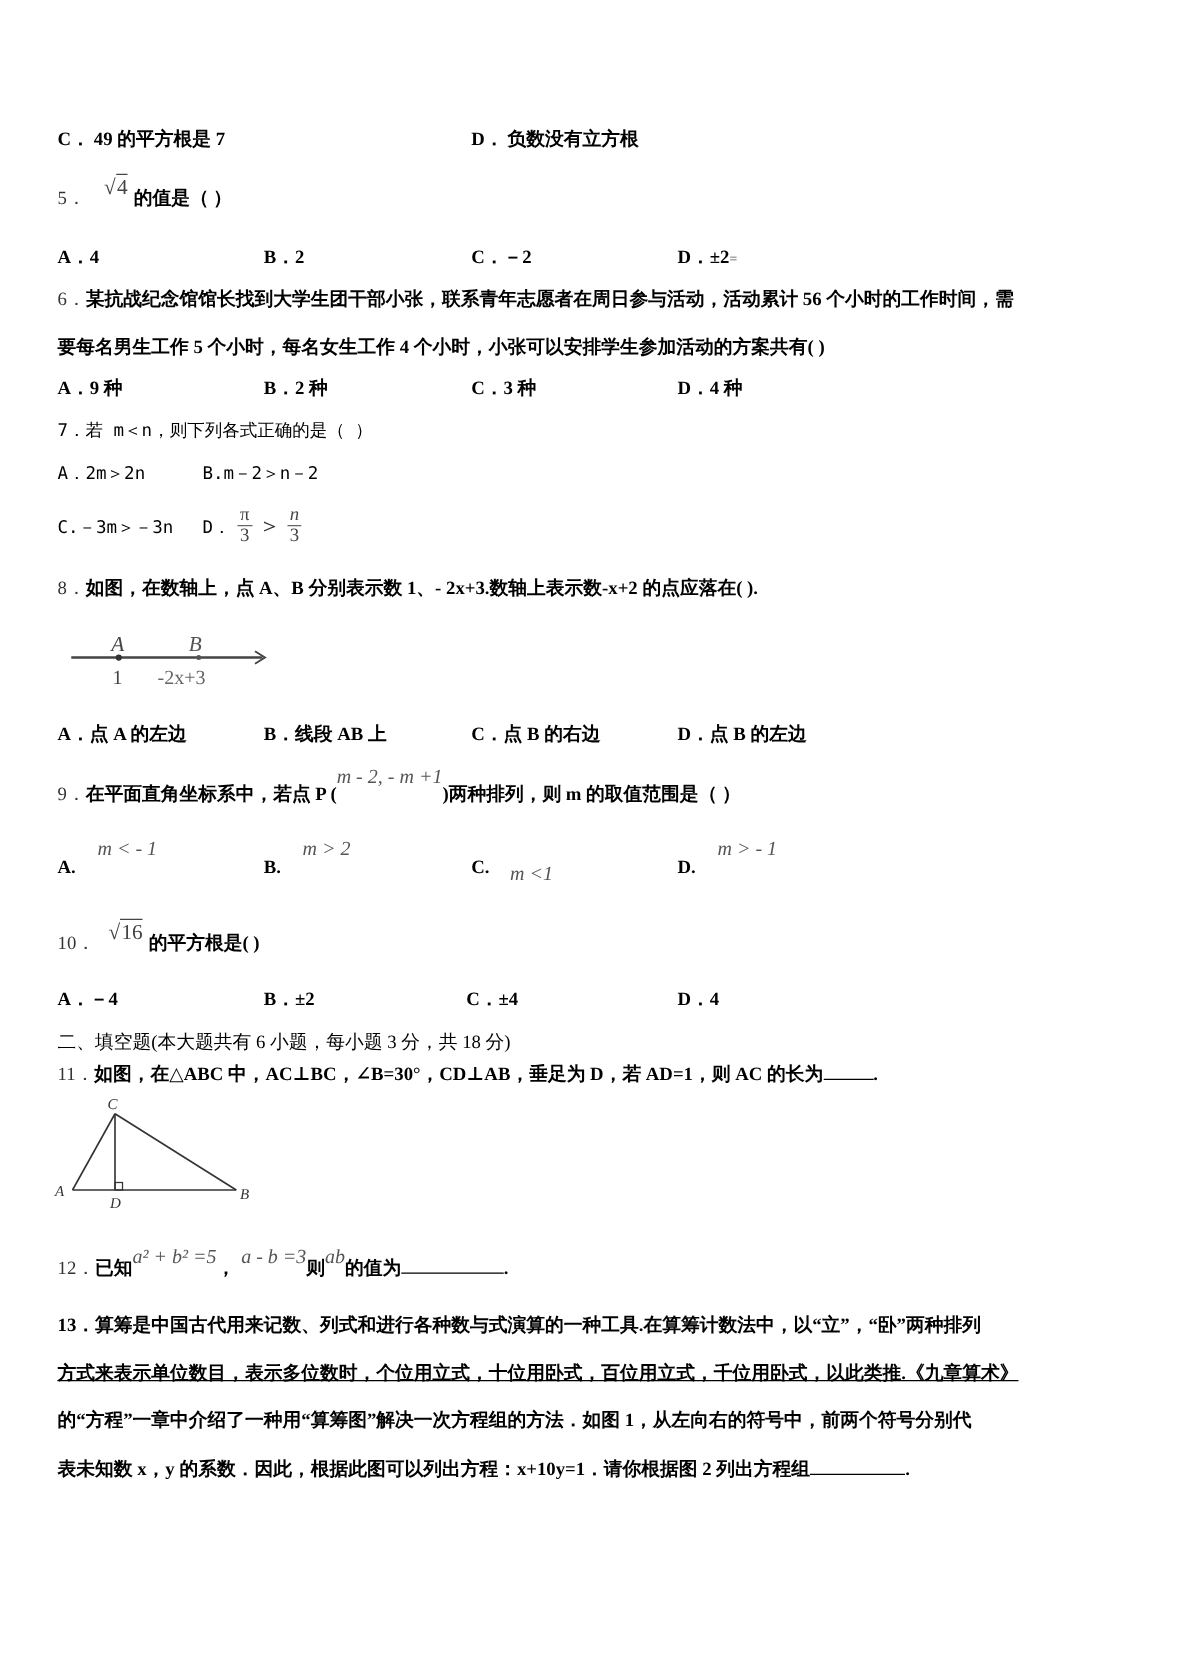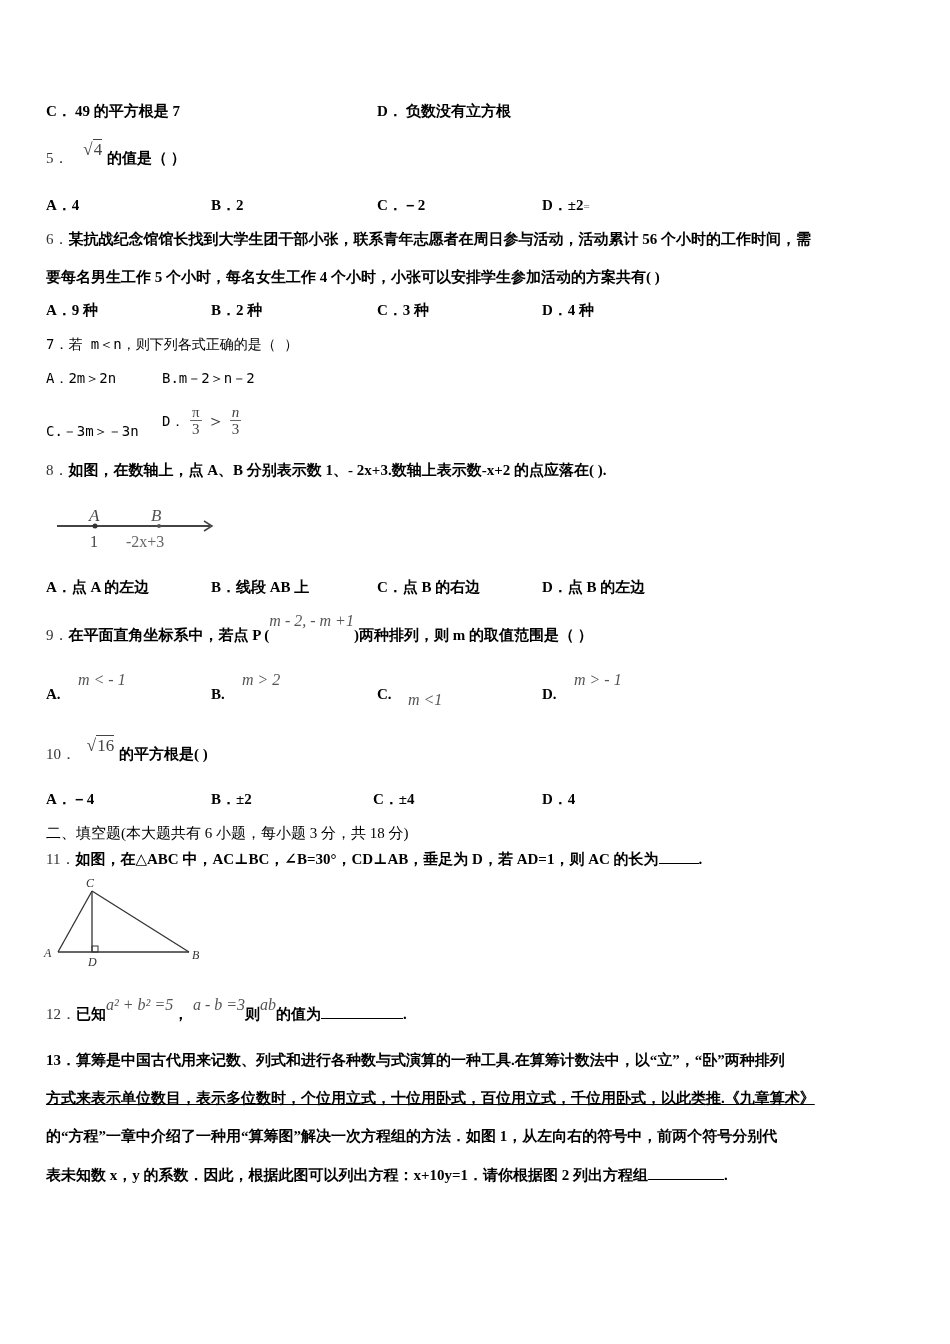--- a/index.html
+++ b/index.html
@@ -41,21 +41,21 @@
 </div>
 <div class="abs b q" style="left:46px; top:268px;">要每名男生工作 5 个小时，每名女生工作 4 个小时，小张可以安排学生参加活动的方案共有(    )</div>
 <div class="abs b q" style="left:46px; top:301px;"><span>A．</span><span>9 种</span></div>
 <div class="abs b q" style="left:211px; top:301px;"><span>B．</span><span>2 种</span></div>
 <div class="abs b q" style="left:377px; top:301px;"><span>C．</span><span>3 种</span></div>
 <div class="abs b q" style="left:542px; top:301px;"><span>D．</span><span>4 种</span></div>
 
 <div class="abs mono" style="left:46px; top:336px;">7．若 m＜n，则下列各式正确的是（    ）</div>
 <div class="abs mono" style="left:46px; top:370px;">A．2m＞2n</div>
 <div class="abs mono" style="left:162px; top:370px;">B.m－2＞n－2</div>
-<div class="abs mono" style="left:46px; top:423px;">C.－3m＞－3n</div>
+<div class="abs mono" style="left:46px; top:413px;">C.－3m＞－3n</div>
 <div class="abs mono" style="left:162px; top:413px;">D．</div>
 <div class="abs" style="left:190px; top:404px;">
   <span class="frac"><span class="top">π</span><span class="bot">3</span></span>
   <span style="font-family:'Liberation Serif',serif; font-size:18px; color:#333; vertical-align:middle;">＞</span>
   <span class="frac"><span class="top" style="font-style:italic;">n</span><span class="bot">3</span></span>
 </div>
 
 <div class="abs q" style="left:46px; top:461px;">
   <span class="num">8．</span><span class="b">如图，在数轴上，点 A、B 分别表示数 1、- 2x+3.数轴上表示数-x+2 的点应落在( ).</span>
 </div>

